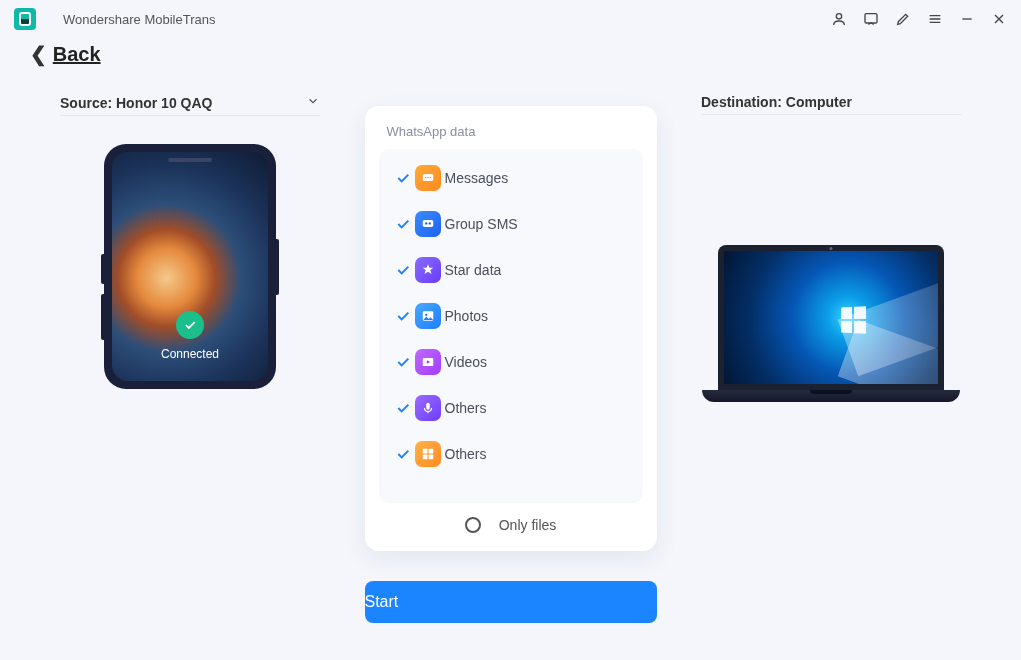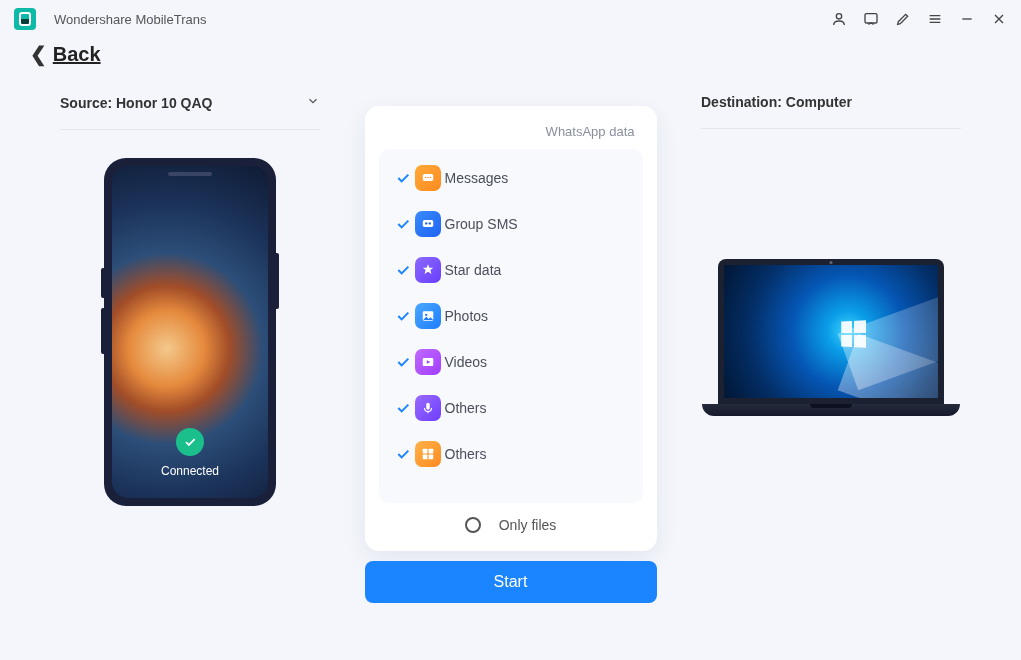--- a/index.html
+++ b/index.html
@@ -8,21 +8,21 @@
     background: #f4f6fb;
     font-family: -apple-system, BlinkMacSystemFont, "Segoe UI", Arial, sans-serif;
     color: #333;
     overflow: hidden;
     position: relative;
   }
   .titlebar {
     display: flex; align-items: center; justify-content: space-between;
     height: 38px; padding: 0 14px;
   }
-  .titlebar-left { display: flex; align-items: center; gap: 18px; }
+  .titlebar-left { display: flex; align-items: center; gap: 27px; }
   .app-icon {
     width: 22px; height: 22px; border-radius: 4px;
     background: #0fb9a7; display: flex; align-items: center; justify-content: center;
   }
   .app-icon-inner {
     width: 12px; height: 14px; border: 2px solid #fff; border-radius: 3px;
     background: linear-gradient(#0fb9a7 50%, #083f3a 50%);
   }
   .app-title { font-size: 13px; color: #555; }
   .titlebar-right { display: flex; align-items: center; gap: 16px; }
@@ -32,26 +32,26 @@
   .back-chevron { font-size: 20px; font-weight: 600; }
   .back-label { font-size: 20px; font-weight: 700; color: #222; text-decoration: underline; }
   .main {
     display: flex; justify-content: space-between;
     padding: 0 60px;
   }
   .col { width: 260px; }
   .col-header {
     display: flex; align-items: center; justify-content: space-between;
     font-size: 14px; font-weight: 600; color: #333;
-    padding: 18px 0 18px 0; border-bottom: 1px solid #e3e6ef;
+    padding: 18px 0 4px 0; border-bottom: 1px solid #e3e6ef;
   }
   .chev-down { width: 14px; height: 14px; }
   .phone {
     margin: 28px auto 0 auto;
-    width: 172px; height: 348px;
+    width: 172px; height: 245px;
     background: #1a1f3a; border-radius: 22px;
     padding: 8px; position: relative;
   }
   .phone-btn-left { position:absolute; left:-3px; top: 110px; width:3px; height:30px; background:#1a1f3a; border-radius:2px 0 0 2px; }
   .phone-btn-left2 { position:absolute; left:-3px; top: 150px; width:3px; height:46px; background:#1a1f3a; border-radius:2px 0 0 2px; }
   .phone-btn-right { position:absolute; right:-3px; top: 95px; width:3px; height:56px; background:#1a1f3a; border-radius:0 2px 2px 0; }
   .phone-screen {
     width: 100%; height: 100%; border-radius: 16px; overflow: hidden; position: relative;
     background: radial-gradient(circle at 35% 55%, #f4c98b 0%, #e58a3d 18%, #a24d28 30%, #2c4e78 46%, #1b3259 70%, #0f1b33 100%);
   }
@@ -92,21 +92,21 @@
     border-radius: 0 0 12px 12px; margin: 0 auto;
   }
   .laptop-notch { width: 42px; height: 4px; background:#0d111f; margin: 0 auto; border-radius: 0 0 6px 6px; }
   .center {
     width: 292px; margin-top: 30px;
   }
   .card {
     background: #fff; border-radius: 14px; box-shadow: 0 8px 24px rgba(30,50,90,0.08);
     padding: 18px 14px 14px 14px;
   }
-  .card-title { font-size: 13px; color: #8a8f9e; padding: 0 8px 10px 8px; text-align: right; }
+  .card-title { font-size: 13px; color: #8a8f9e; padding: 0 8px 10px 8px; }
   .list { background: #f7f9fc; border-radius: 10px; padding: 6px 4px 26px 4px; }
   .item {
     display: flex; align-items: center; gap: 4px;
     padding: 10px 12px; cursor: pointer;
   }
   .check { width: 16px; height: 16px; color: #1b84ff; flex-shrink:0; }
   .ico {
     width: 26px; height: 26px; border-radius: 7px; flex-shrink:0;
     display:flex; align-items:center; justify-content:center; color:#fff;
   }
@@ -117,23 +117,23 @@
   .ico-video { background: linear-gradient(135deg,#c069ff,#a23dff); }
   .ico-audio { background: linear-gradient(135deg,#9a6bff,#6e3dff); }
   .ico-other { background: linear-gradient(135deg,#ffb24a,#ff8a1f); }
   .item-label { font-size: 14px; color: #4b4f5c; }
   .only-row { display:flex; align-items:flex-end; justify-content:center; gap:18px; padding: 14px 0 4px 0; }
   .radio {
     width: 16px; height: 16px; border: 2px solid #555; border-radius: 50%;
   }
   .only-label { font-size: 14px; color: #555; }
   .start-btn {
-    margin-top: 10px; width: 100%; height: 42px; border-radius: 8px;
+    margin-top: 30px; width: 100%; height: 42px; border-radius: 8px;
     background: #1b84ff; color:#fff; font-size: 16px; font-weight:500;
-    display:flex; align-items:center; justify-content:center; cursor:pointer;
+    display:flex; align-items:center; cursor:pointer;
   }
 </style>
 </head>
 <body>
 
 <div class="titlebar">
   <div class="titlebar-left">
     <div class="app-icon">
         <div class="app-icon-inner"></div>
       </div>

